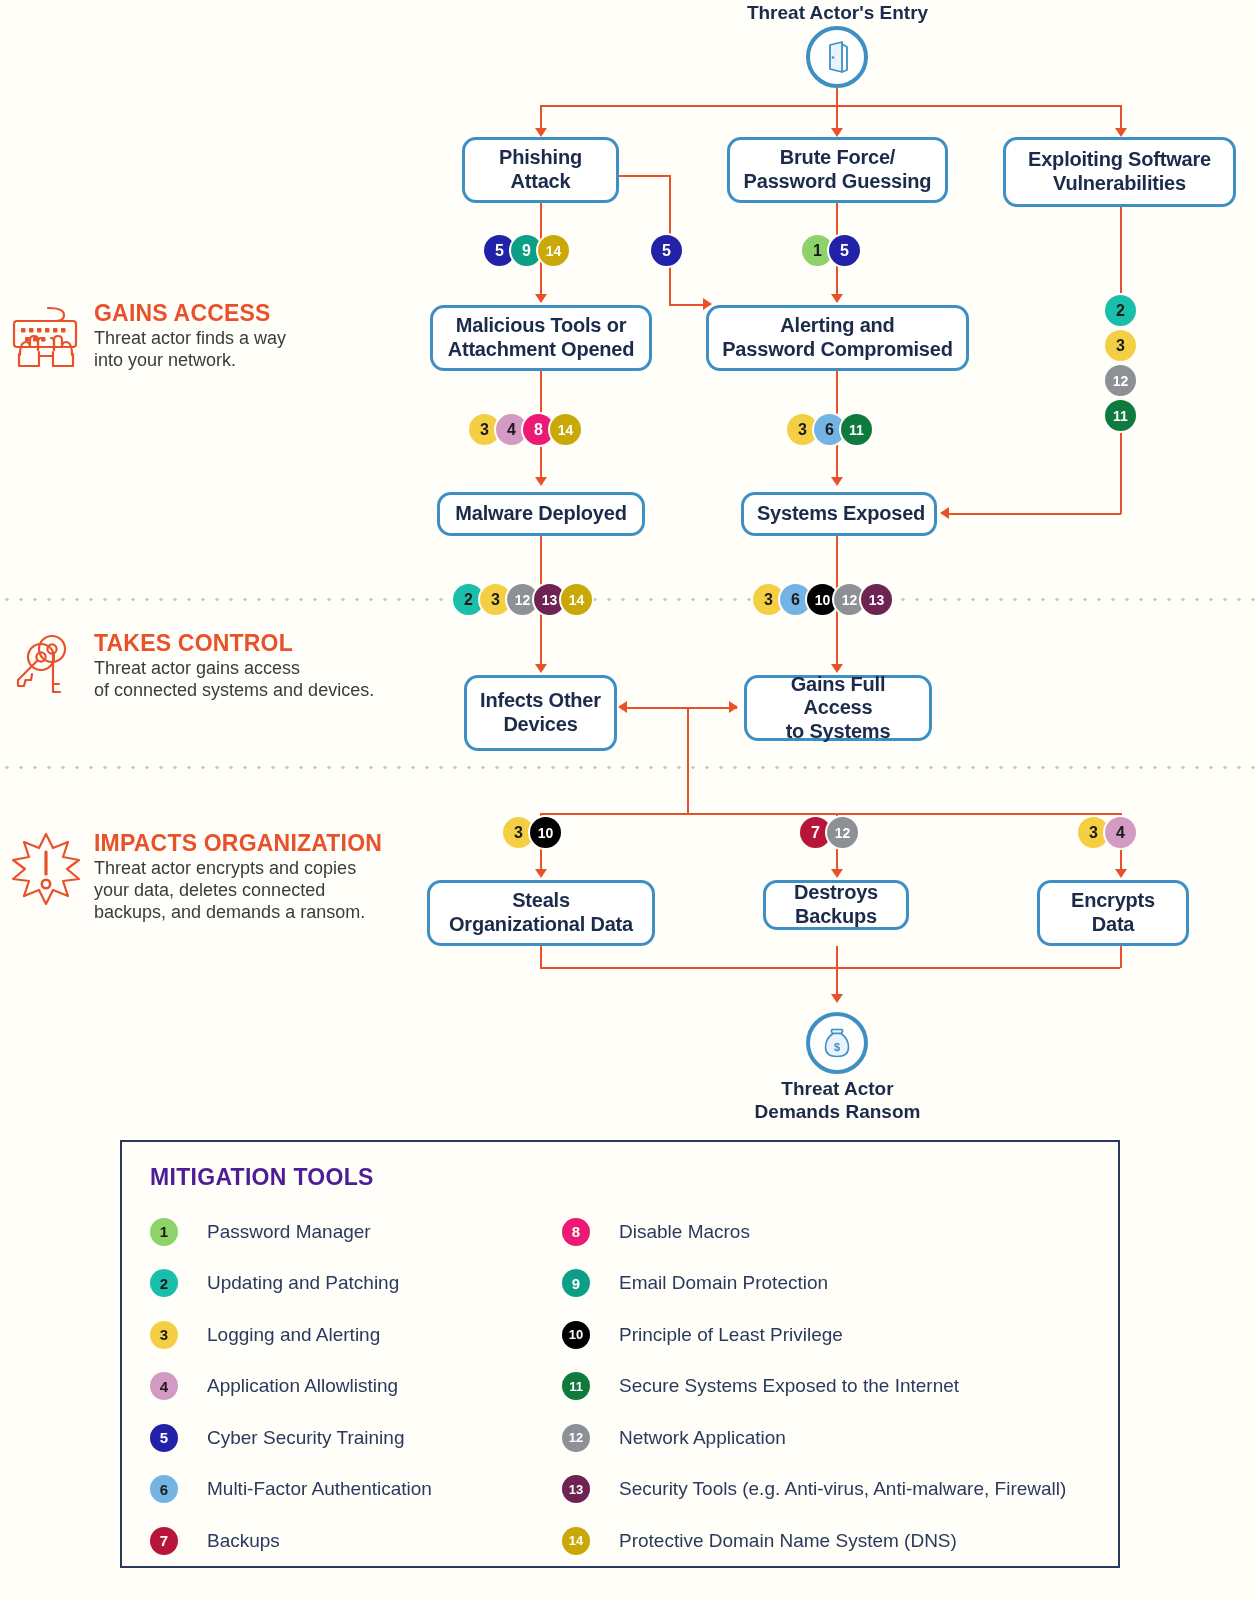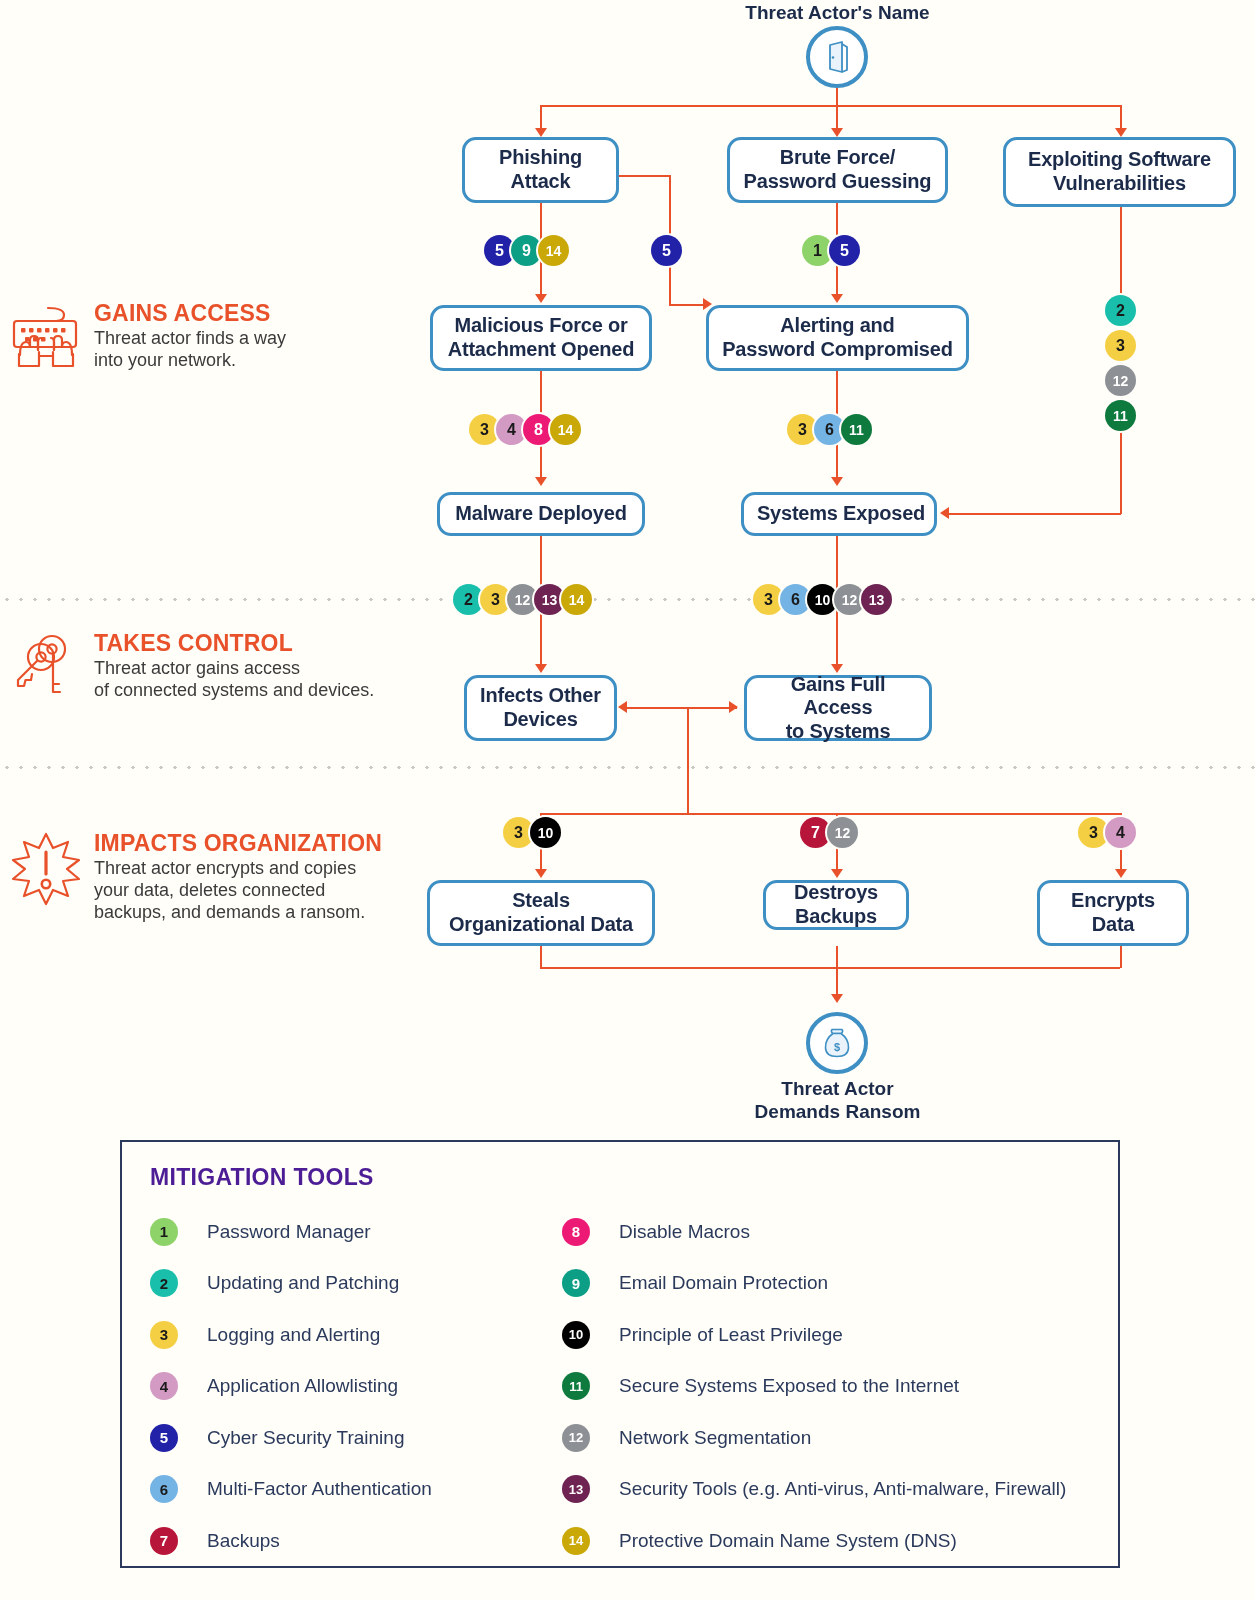--- a/index.html
+++ b/index.html
@@ -108,21 +108,21 @@
     display: flex; align-items: center; justify-content: center;
     font-size: 15px; font-weight: bold;
   }
   .legend-label { margin-left: 29px; font-size: 19px; color: #2b3a5c; white-space: nowrap; }
 </style>
 </head>
 <body>
 
 <div id="stage">
 
-  <div class="cap" style="left:700px; top:2px; width:275px;">Threat Actor's Name</div>
+  <div class="cap" style="left:700px; top:2px; width:275px;">Threat Actor's Entry</div>
 
   <div class="circ-icon" style="left:806px; top:26px;">
     <svg width="34" height="34" viewBox="0 0 34 34">
       <path d="M10 5 L22 2 L22 32 L10 29 Z" fill="#eaf3fb" stroke="#3e8fc4" stroke-width="1.8" stroke-linejoin="round"></path>
       <path d="M22 4 L27 7 L27 30 L22 32" fill="none" stroke="#3e8fc4" stroke-width="1.8" stroke-linejoin="round"></path>
       <circle cx="13" cy="17.5" r="1.3" fill="#3e8fc4"></circle>
     </svg>
   </div>
 
   <div class="ln lnv" style="left:836px; top:88px; height:18px;"></div>
@@ -188,21 +188,21 @@
     </div>
   <div class="badge-col" style="left:1105px; top:293px;">
       <div class="badge" style="background: rgb(25, 191, 171); color: rgb(26, 26, 26);">2</div>
       <div class="badge" style="background: rgb(245, 207, 67); color: rgb(26, 26, 26);">3</div>
       <div class="badge" style="background: rgb(141, 145, 149); color: rgb(255, 255, 255); font-size: 14px;">12</div>
       <div class="badge" style="background: rgb(15, 122, 61); color: rgb(255, 255, 255); font-size: 14px;">11</div>
     </div>
 
   <div class="node" style="left:430px; top:305px; width:222px; height:66px;">
     <div>
-      <div>Malicious Force or</div>
+      <div>Malicious Tools or</div>
       <div>Attachment Opened</div>
     </div>
   </div>
 
   <div class="node" style="left:706px; top:305px; width:263px; height:66px;">
     <div>
       <div>Alerting and</div>
       <div>Password Compromised</div>
     </div>
   </div>
@@ -247,21 +247,21 @@
       <div class="badge" style="background: rgb(201, 168, 8); color: rgb(255, 255, 255); font-size: 14px;">14</div>
     </div>
   <div class="badge-row" style="left:755px; top:584px;">
       <div class="badge" style="background: rgb(245, 207, 67); color: rgb(26, 26, 26);">3</div>
       <div class="badge" style="background: rgb(116, 180, 229); color: rgb(26, 26, 26);">6</div>
       <div class="badge" style="background: rgb(0, 0, 0); color: rgb(255, 255, 255); font-size: 14px;">10</div>
       <div class="badge" style="background: rgb(141, 145, 149); color: rgb(255, 255, 255); font-size: 14px;">12</div>
       <div class="badge" style="background: rgb(110, 35, 82); color: rgb(255, 255, 255); font-size: 14px;">13</div>
     </div>
 
-  <div class="node" style="left:464px; top:675px; width:153px; height:66px;">
+  <div class="node" style="left:464px; top:675px; width:153px; height:76px;">
     <div>
       <div>Infects Other</div>
       <div>Devices</div>
     </div>
   </div>
 
   <div class="node" style="left:744px; top:675px; width:188px; height:66px;">
     <div>
       <div>Gains Full Access</div>
       <div>to Systems</div>
@@ -457,21 +457,21 @@
         <div class="legend-item">
           <div class="legend-badge" style="background: rgb(0, 0, 0); color: rgb(255, 255, 255); font-size: 13px;">10</div>
           <div class="legend-label">Principle of Least Privilege</div>
         </div>
         <div class="legend-item">
           <div class="legend-badge" style="background: rgb(15, 122, 61); color: rgb(255, 255, 255); font-size: 13px;">11</div>
           <div class="legend-label">Secure Systems Exposed to the Internet</div>
         </div>
         <div class="legend-item">
           <div class="legend-badge" style="background: rgb(141, 145, 149); color: rgb(255, 255, 255); font-size: 13px;">12</div>
-          <div class="legend-label">Network Segmentation</div>
+          <div class="legend-label">Network Application</div>
         </div>
         <div class="legend-item">
           <div class="legend-badge" style="background: rgb(110, 35, 82); color: rgb(255, 255, 255); font-size: 13px;">13</div>
           <div class="legend-label">Security Tools (e.g. Anti-virus, Anti-malware, Firewall)</div>
         </div>
         <div class="legend-item">
           <div class="legend-badge" style="background: rgb(201, 168, 8); color: rgb(255, 255, 255); font-size: 13px;">14</div>
           <div class="legend-label">Protective Domain Name System (DNS)</div>
         </div>
       </div>

